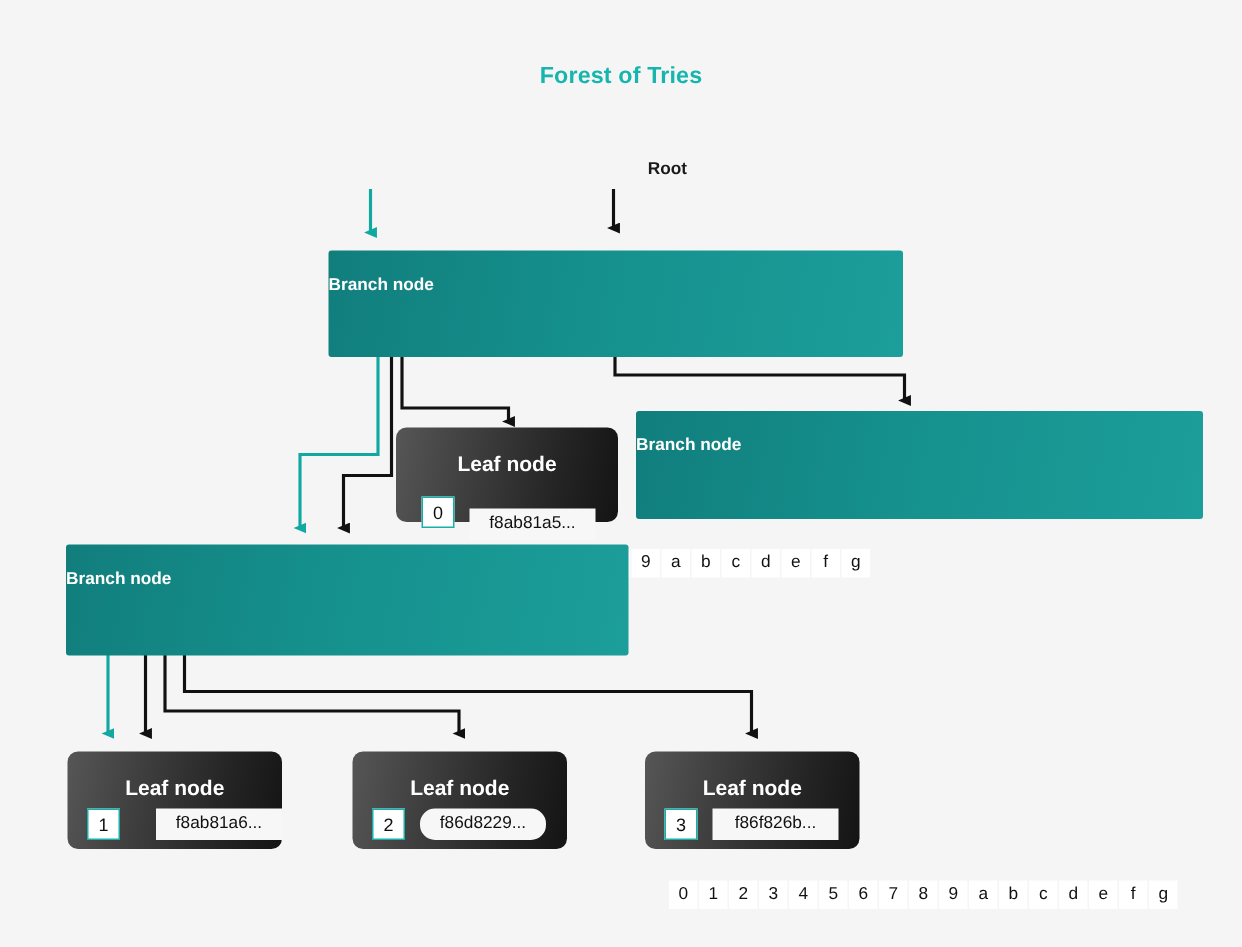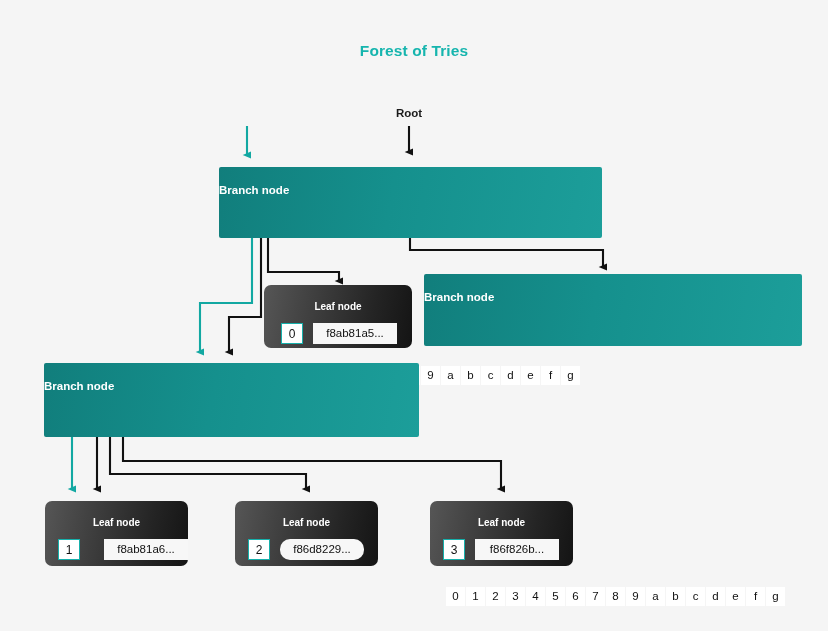--- a/index.html
+++ b/index.html
@@ -52,24 +52,25 @@
     text-align: center;
     white-space: pre-line;
   }
   .anno-climb {
     left: 155px;
     top: 92px;
     width: 186px;
     color: #11a8a2;
   }
   .anno-root {
-    left: 372px;
+    left: 384px;
     top: 106px;
     width: 74px;
     color: #1a1a1a;
+    text-align: right;
   }
   
   .branch {
     position: absolute;
     border-radius: 2px;
     background: linear-gradient(100deg, #117e7c 0%, #15908d 45%, #1c9e9a 100%);
   }
   .branch-label {
     position: absolute;
     left: 0;
@@ -100,21 +101,21 @@
     border-radius: 7px;
     background: linear-gradient(100deg, #565656 0%, #3a3a3a 40%, #242424 72%, #141414 100%);
   }
   .leaf-label {
     position: absolute;
     left: 0;
     width: 100%;
     text-align: center;
     top: 16px;
     color: #ffffff;
-    font-size: 10px;
+    font-size: 14px;
     font-weight: bold;
   }
   .leaf-row {
     position: absolute;
     left: 17px;
     top: 38px;
     display: flex;
     align-items: center;
   }
   .leaf-idx {
@@ -234,21 +235,21 @@
 
   <div class="branch" style="left:44px; top:363px; width:375px; height:74px;">
     <div class="branch-label">Branch node</div>
 
   </div>
 
   <div class="leaf" style="left:264px; top:285px; width:148px; height:63px;">
     <div class="leaf-label">Leaf node</div>
     <div class="leaf-row">
       <div class="leaf-idx">0</div>
-      <div class="leaf-hash" style="width:84px;">f8ab81a5...</div>
+      <div class="leaf-hash" style="width:84px;margin-top:16px;">f8ab81a5...</div>
     </div>
   </div>
 
   <div class="leaf" style="left:45px; top:501px; width:143px; height:65px;">
     <div class="leaf-label">Leaf node</div>
     <div class="leaf-row" style="left:13px;">
       <div class="leaf-idx">1</div>
       <div class="leaf-hash" style="width:84px;margin-left:24px;">f8ab81a6...</div>
     </div>
   </div>

